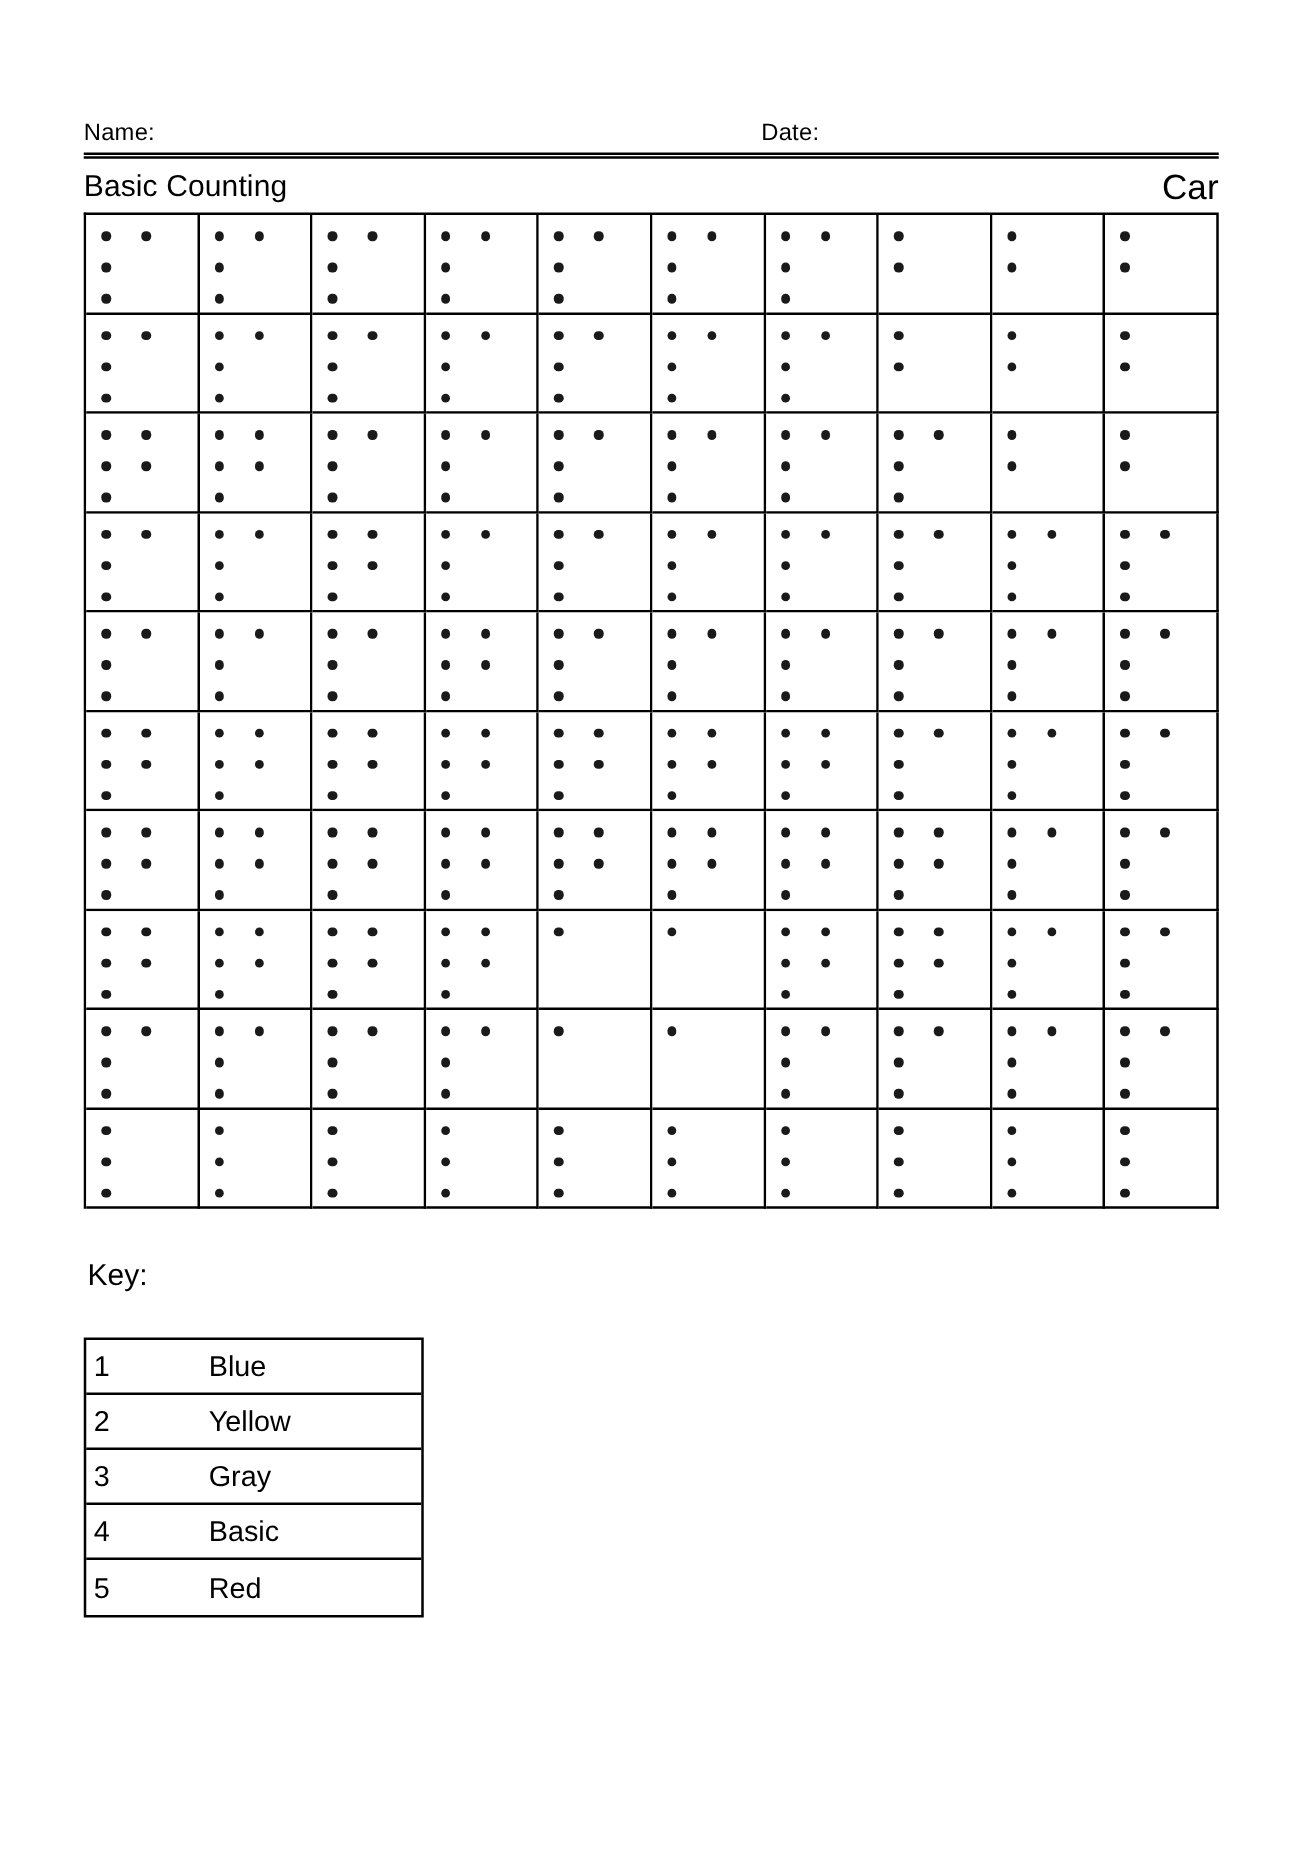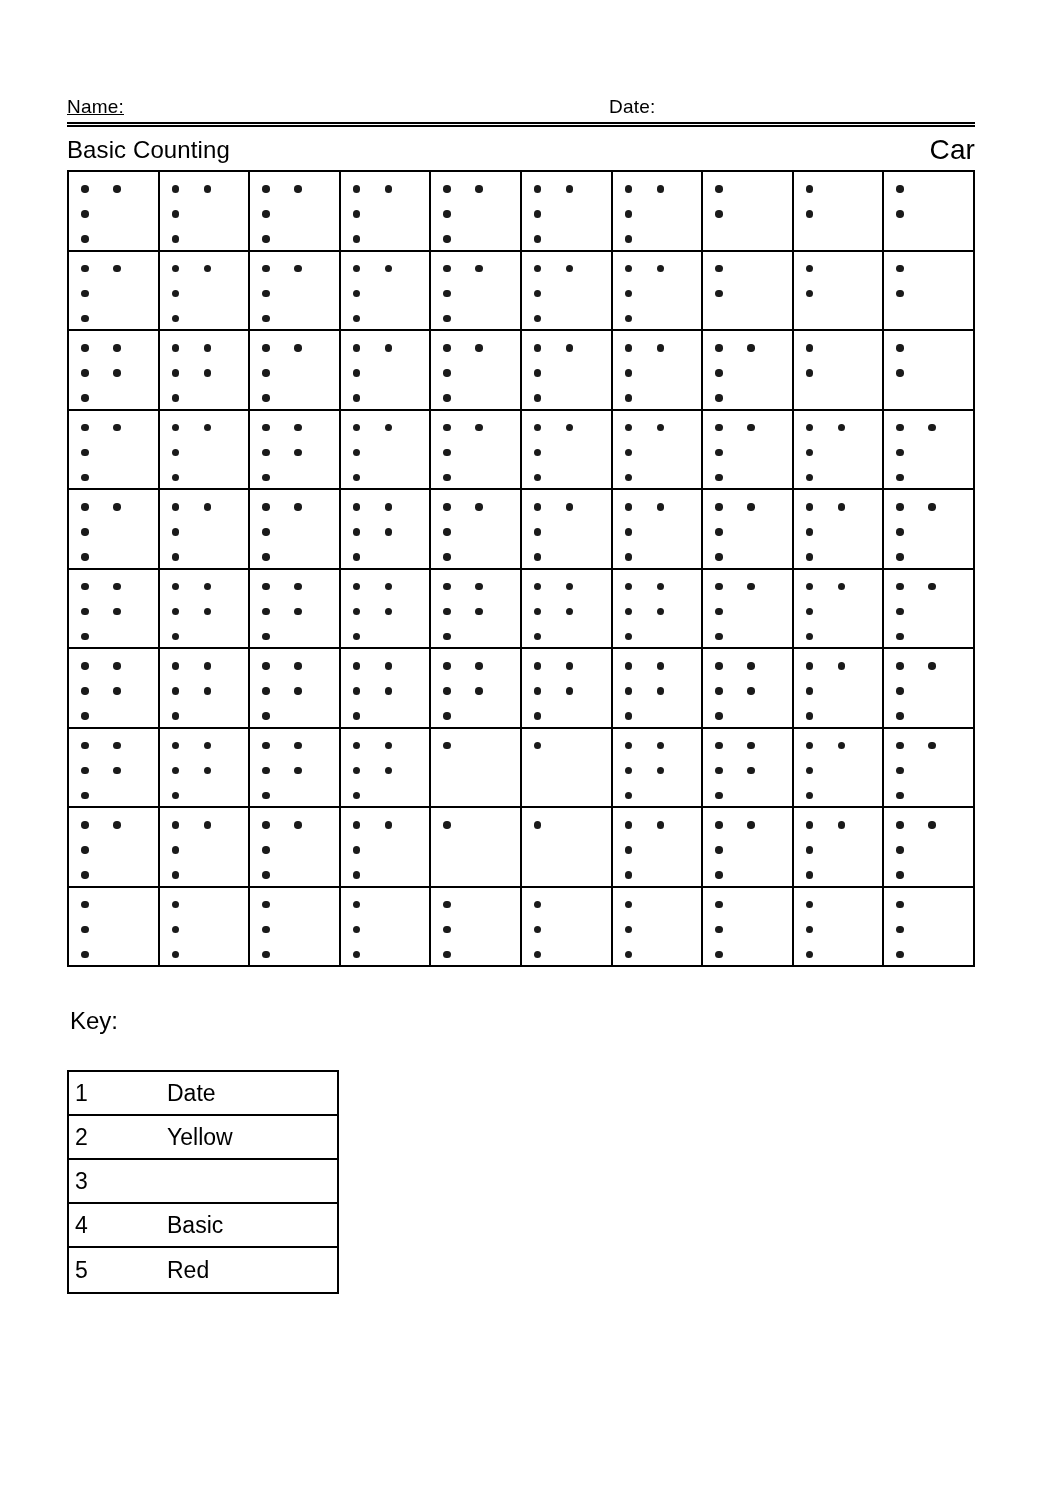--- a/index.html
+++ b/index.html
@@ -18,21 +18,20 @@
 
   
   .name-date-row {
     position: absolute;
     left: 67px;
     top: 96px;
     width: 908px;
     height: 26px;
     display: flex;
     align-items: flex-start;
-    text-decoration: underline;
   }
   .name-label {
     font-size: 19px;
     line-height: 22px;
     letter-spacing: 0.2px;
   }
   .date-label {
     position: absolute;
     left: 542px;
     top: 0;
@@ -984,28 +983,29 @@
           <span class="dot p-c0 p-r2"></span>
         </div>
       </div>
     </div>
   </div>
 
 <div class="key-heading">Key:</div>
 <div class="key-table" id="key-table">
     <div class="key-row">
       <div class="key-num">1</div>
-      <div class="key-color">Date</div>
+      <div class="key-color">Blue</div>
     </div>
     <div class="key-row">
       <div class="key-num">2</div>
       <div class="key-color">Yellow</div>
     </div>
     <div class="key-row">
       <div class="key-num">3</div>
+      <div class="key-color">Gray</div>
     </div>
     <div class="key-row">
       <div class="key-num">4</div>
       <div class="key-color">Basic</div>
     </div>
     <div class="key-row">
       <div class="key-num">5</div>
       <div class="key-color">Red</div>
     </div>
   </div>

